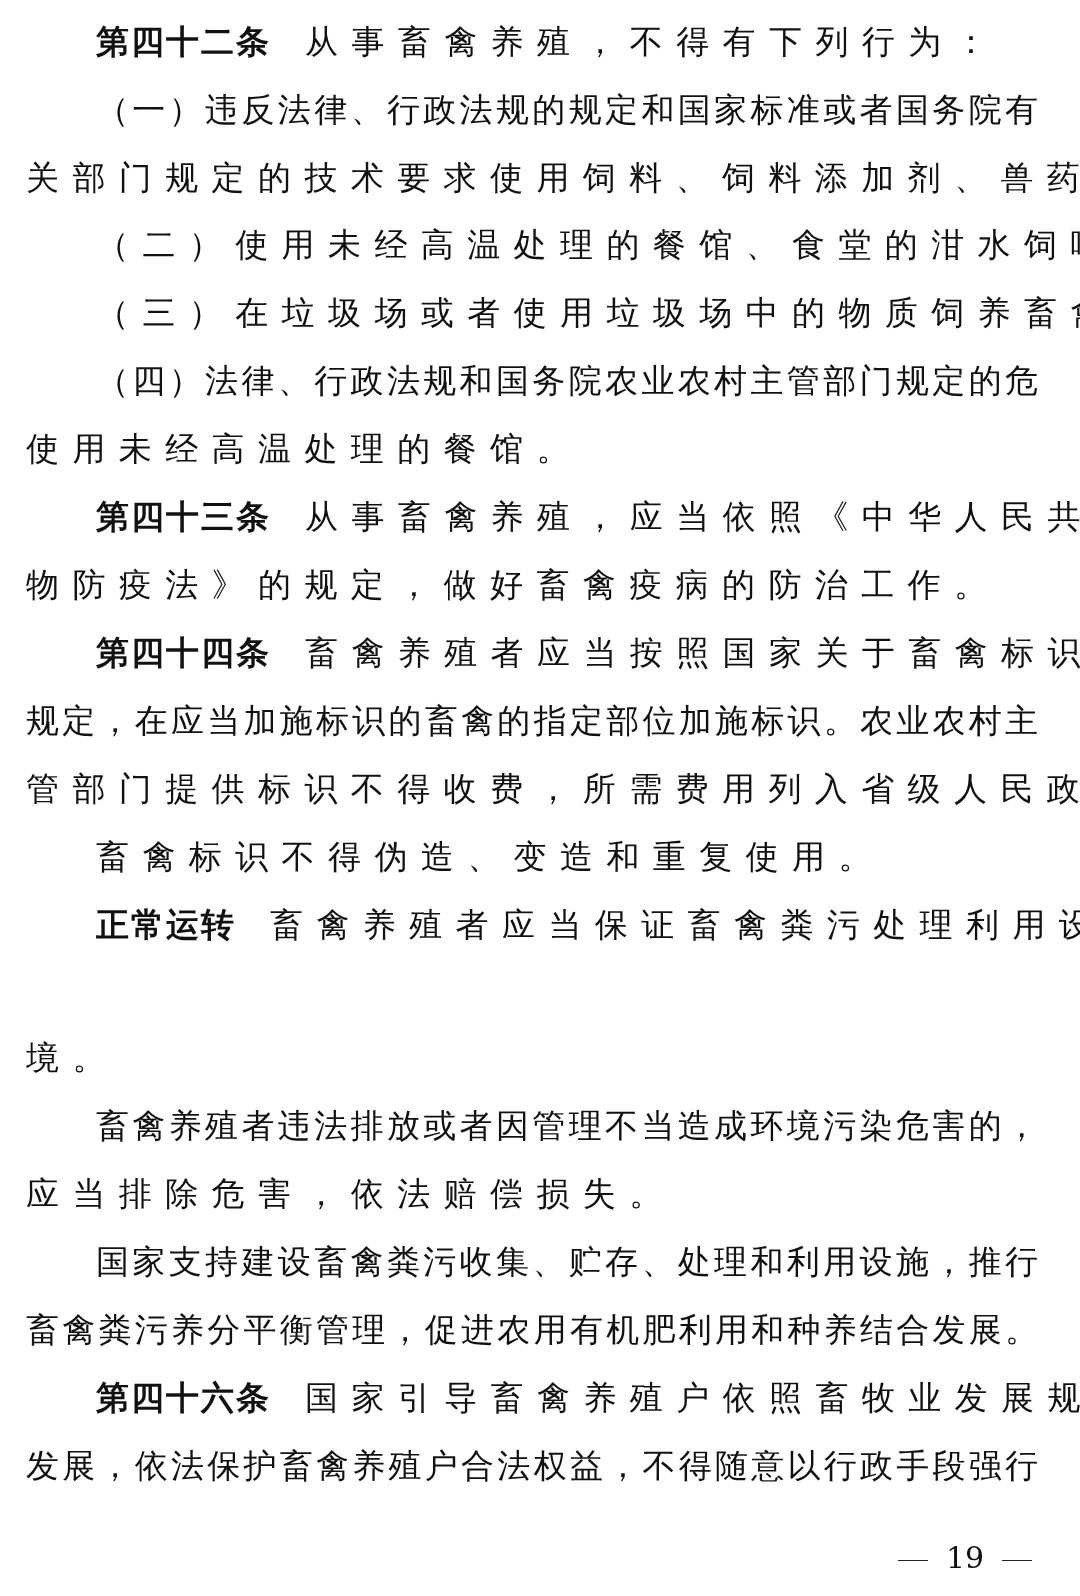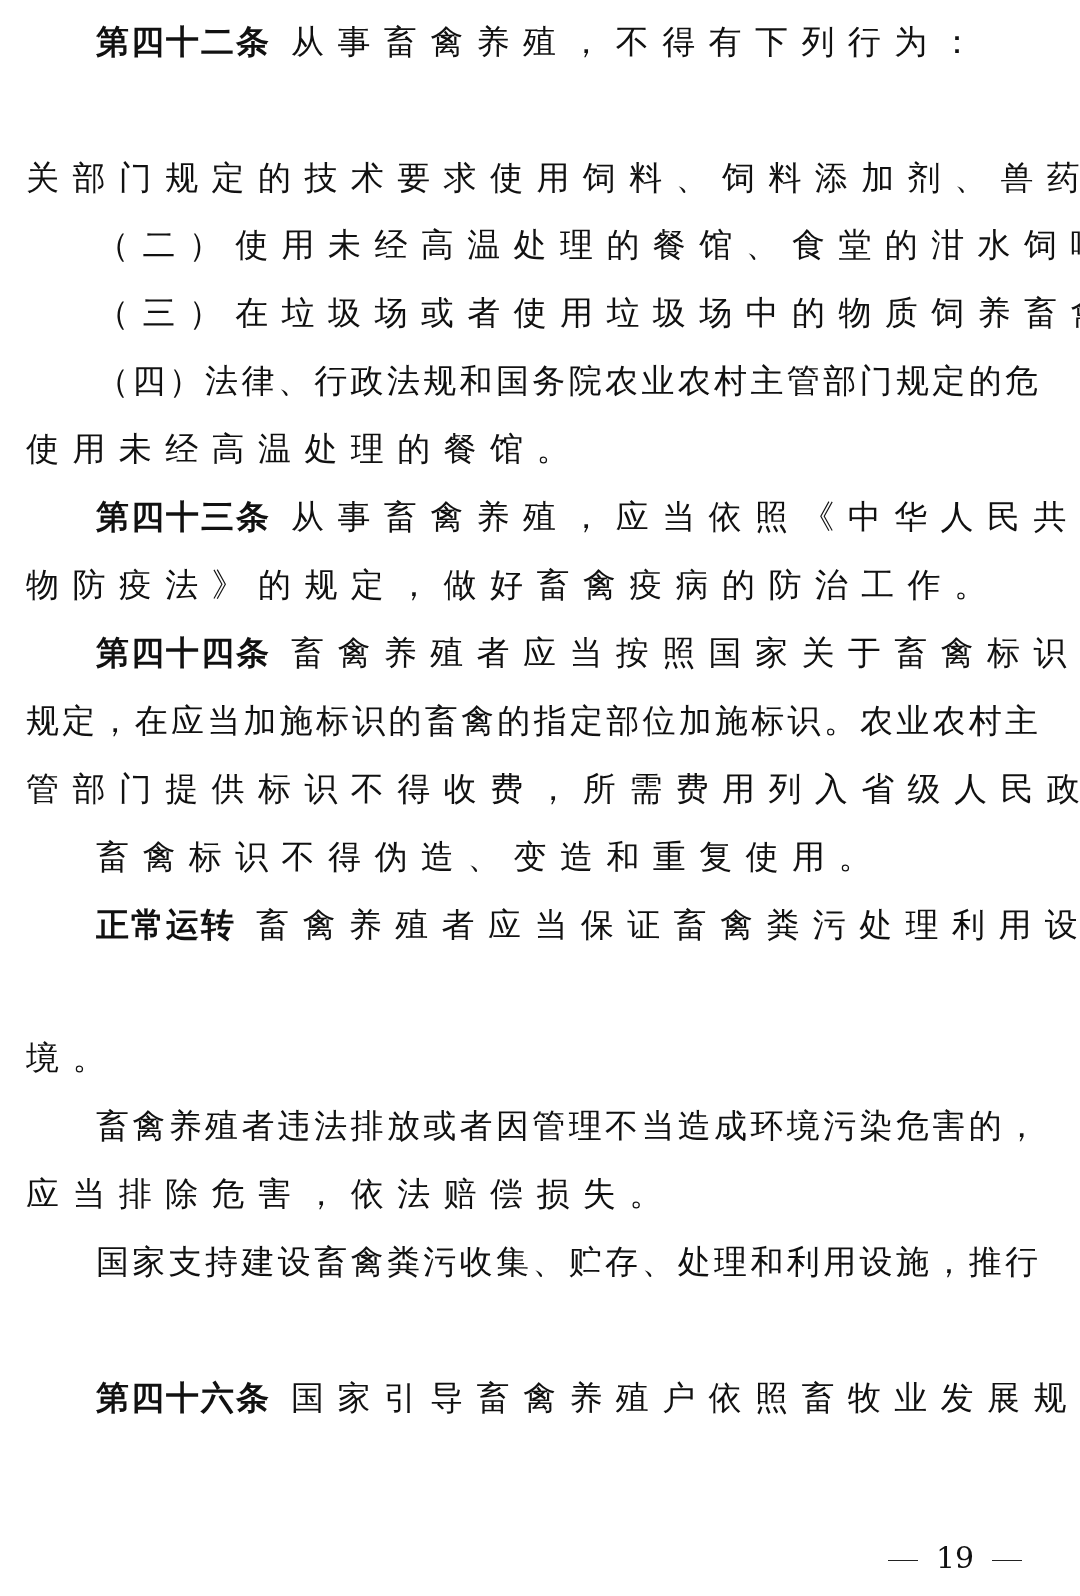--- a/index.html
+++ b/index.html
@@ -3,32 +3,33 @@
 <meta charset="utf-8">
 <style>
   html, body { margin: 0; padding: 0; background: #ffffff; }
   body { width: 1080px; height: 1596px; position: relative; overflow: hidden;
          font-family: "DejaVu Serif", "Liberation Serif", serif; color: #111; }
   .page { position: absolute; left: 0; top: 0; width: 1080px; height: 1596px; }
   .line { position: absolute; left: 26px; width: 1012px; height: 50px; line-height: 50px;
           font-size: 33px; letter-spacing: 13.4px; white-space: nowrap; overflow: visible; }
   .line.indent { left: 96px; width: 942px; }
   .line.justify { text-align: justify; text-align-last: justify; letter-spacing: 0; }
-  .bold { font-family: "DejaVu Sans", "Liberation Sans", sans-serif; font-weight: bold; letter-spacing: 2px; margin-right: 20px; }
-  .page-num { position: absolute; top: 1535px; left: 870px; width: 190px; text-align: left;
+  .bold { font-family: "DejaVu Sans", "Liberation Sans", sans-serif; font-weight: bold; letter-spacing: 2px; margin-right: 34px; }
+  .page-num { position: absolute; top: 1535px; left: 870px; width: 190px; text-align: center;
               font-size: 30px; line-height: 46px; letter-spacing: 0; }
   .page-num .dash { display: inline-block; width: 30px; height: 1px; background: #222; vertical-align: middle; margin: 0 18px; }
 </style>
 </head>
 <body>
 
 <div class="page">
 
   <div class="line indent" style="top:17px"><span class="bold">第四十二条</span><span>从事畜禽养殖，不得有下列行为：</span></div>
 
+  <div class="line indent justify" style="top:85px">（一）违反法律、行政法规的规定和国家标准或者国务院有</div>
   <div class="line" style="top:153px">关部门规定的技术要求使用饲料、饲料添加剂、兽药；</div>
 
   <div class="line indent" style="top:220px">（二）使用未经高温处理的餐馆、食堂的泔水饲喂家畜；</div>
 
   <div class="line indent" style="top:288px">（三）在垃圾场或者使用垃圾场中的物质饲养畜禽；</div>
 
   <div class="line indent justify" style="top:356px">（四）法律、行政法规和国务院农业农村主管部门规定的危</div>
   <div class="line" style="top:424px">使用未经高温处理的餐馆。</div>
 
   <div class="line indent" style="top:492px"><span class="bold">第四十三条</span><span>从事畜禽养殖，应当依照《中华人民共和国动</span></div>
@@ -40,19 +41,21 @@
 
   <div class="line indent" style="top:832px">畜禽标识不得伪造、变造和重复使用。</div>
 
   <div class="line indent" style="top:900px"><span class="bold">正常运转</span><span>畜禽养殖者应当保证畜禽粪污处理利用设施的</span></div>
   <div class="line" style="top:1033px">境。</div>
 
   <div class="line" style="top:1169px">应当排除危害，依法赔偿损失。</div>
   <div class="line indent justify" style="top:1101px">畜禽养殖者违法排放或者因管理不当造成环境污染危害的，</div>
 
   <div class="line indent justify" style="top:1237px">国家支持建设畜禽粪污收集、贮存、处理和利用设施，推行</div>
+  <div class="line justify" style="top:1305px">畜禽粪污养分平衡管理，促进农用有机肥利用和种养结合发展。</div>
 
   <div class="line indent" style="top:1373px"><span class="bold">第四十六条</span><span>国家引导畜禽养殖户依照畜牧业发展规划有序</span></div>
+  <div class="line justify" style="top:1441px">发展，依法保护畜禽养殖户合法权益，不得随意以行政手段强行</div>
 
   <div class="page-num">
     <span class="dash"></span><span>19</span><span class="dash"></span>
   </div>
 </div>
 
 </body></html>

